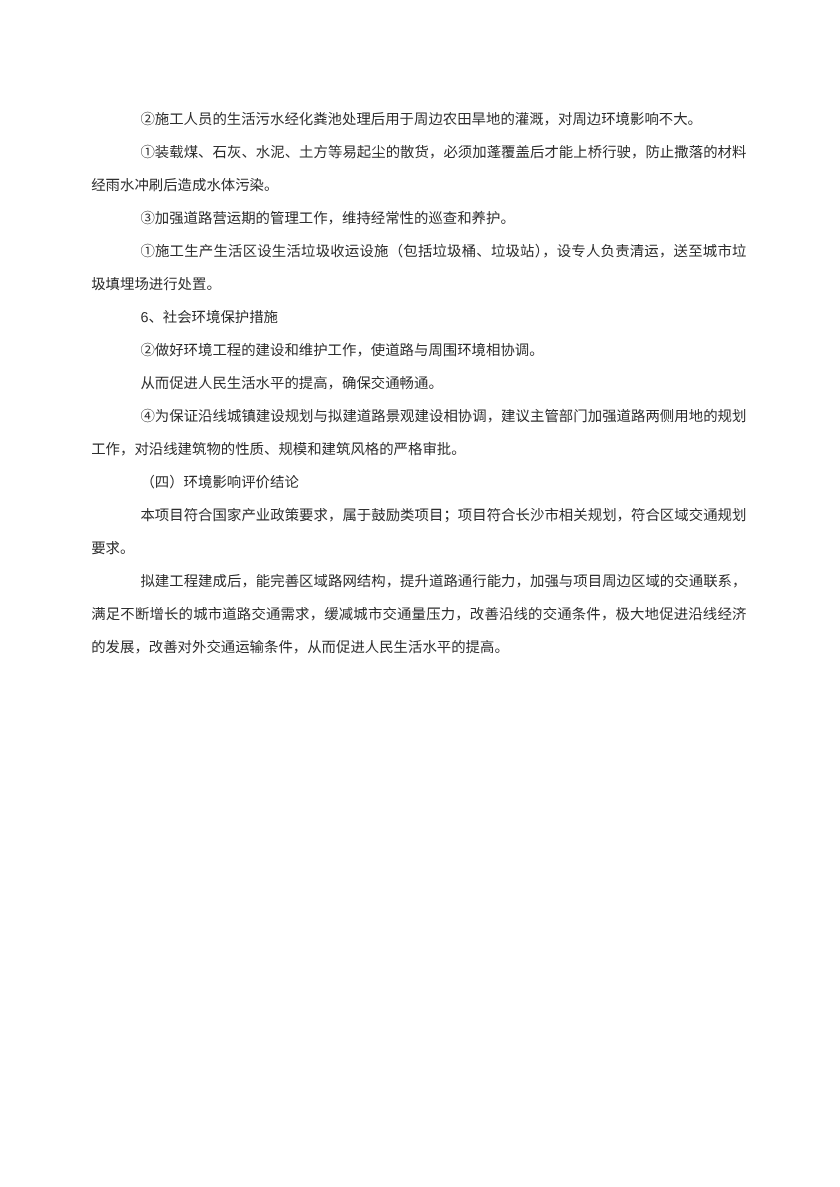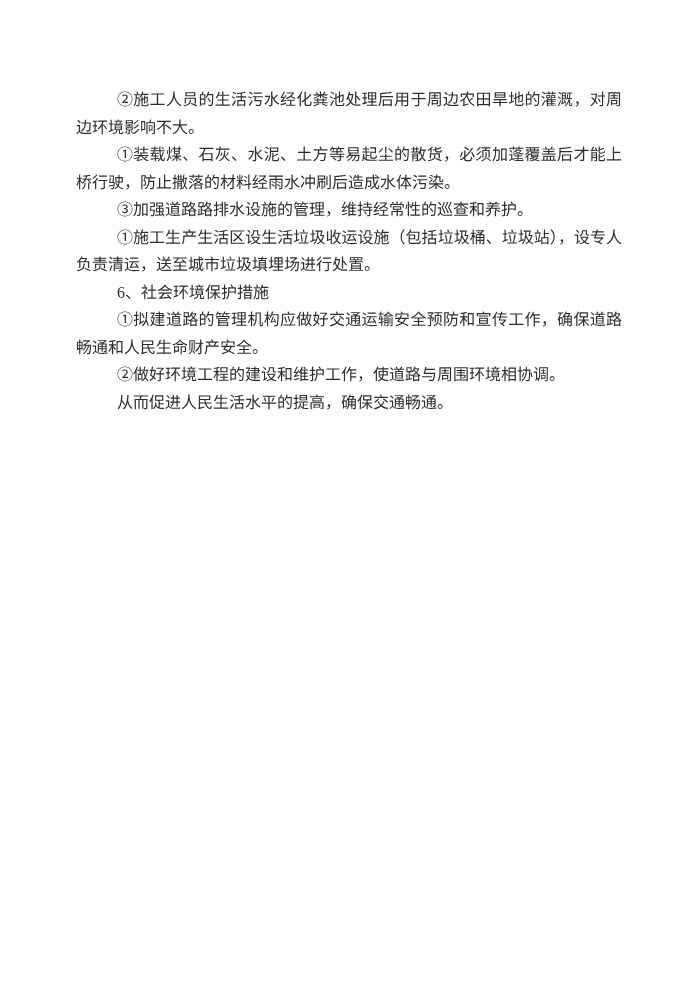--- a/index.html
+++ b/index.html
@@ -12,22 +12,22 @@
     width: 700px;
     height: 989px;
     background: #ffffff;
     overflow: hidden;
   }
   .text-block {
     position: absolute;
     left: 76px;
     top: 86px;
     width: 546px;
-    font-family: Liberation Serif, serif;
-    font-size: 16px;
+    font-family: Liberation Sans, sans-serif;
+    font-size: 12px;
     line-height: 27.5px;
     color: #2e2e2e;
     text-align: justify;
     letter-spacing: 0;
   }
   .text-block p {
     margin: 0;
     padding: 0;
     text-indent: 41px; 
   }
@@ -35,20 +35,23 @@
     text-indent: 11px; 
   }
 </style>
 </head>
 <body>
 
 <div class="page">
   <div class="text-block">
     <p>②施工人员的生活污水经化粪池处理后用于周边农田旱地的灌溉，对周边环境影响不大。</p>
     <p>①装载煤、石灰、水泥、土方等易起尘的散货，必须加蓬覆盖后才能上桥行驶，防止撒落的材料经雨水冲刷后造成水体污染。</p>
-    <p>③加强道路路排水设施的管理，维持经常性的巡查和养护。</p>
+    <p>③加强道路营运期的管理工作，维持经常性的巡查和养护。</p>
     <p>①施工生产生活区设生活垃圾收运设施（包括垃圾桶、垃圾站），设专人负责清运，送至城市垃圾填埋场进行处置。</p>
     <p>6、社会环境保护措施</p>
-    <p>①拟建道路的管理机构应做好交通运输安全预防和宣传工作，确保道路畅通和人民生命财产安全。</p>
     <p>②做好环境工程的建设和维护工作，使道路与周围环境相协调。</p>
     <p>从而促进人民生活水平的提高，确保交通畅通。</p>
+    <p>④为保证沿线城镇建设规划与拟建道路景观建设相协调，建议主管部门加强道路两侧用地的规划工作，对沿线建筑物的性质、规模和建筑风格的严格审批。</p>
+    <p>（四）环境影响评价结论</p>
+    <p>本项目符合国家产业政策要求，属于鼓励类项目；项目符合长沙市相关规划，符合区域交通规划要求。</p>
+    <p>拟建工程建成后，能完善区域路网结构，提升道路通行能力，加强与项目周边区域的交通联系，满足不断增长的城市道路交通需求，缓减城市交通量压力，改善沿线的交通条件，极大地促进沿线经济的发展，改善对外交通运输条件，从而促进人民生活水平的提高。</p>
   </div>
 </div>
 
 </body></html>

